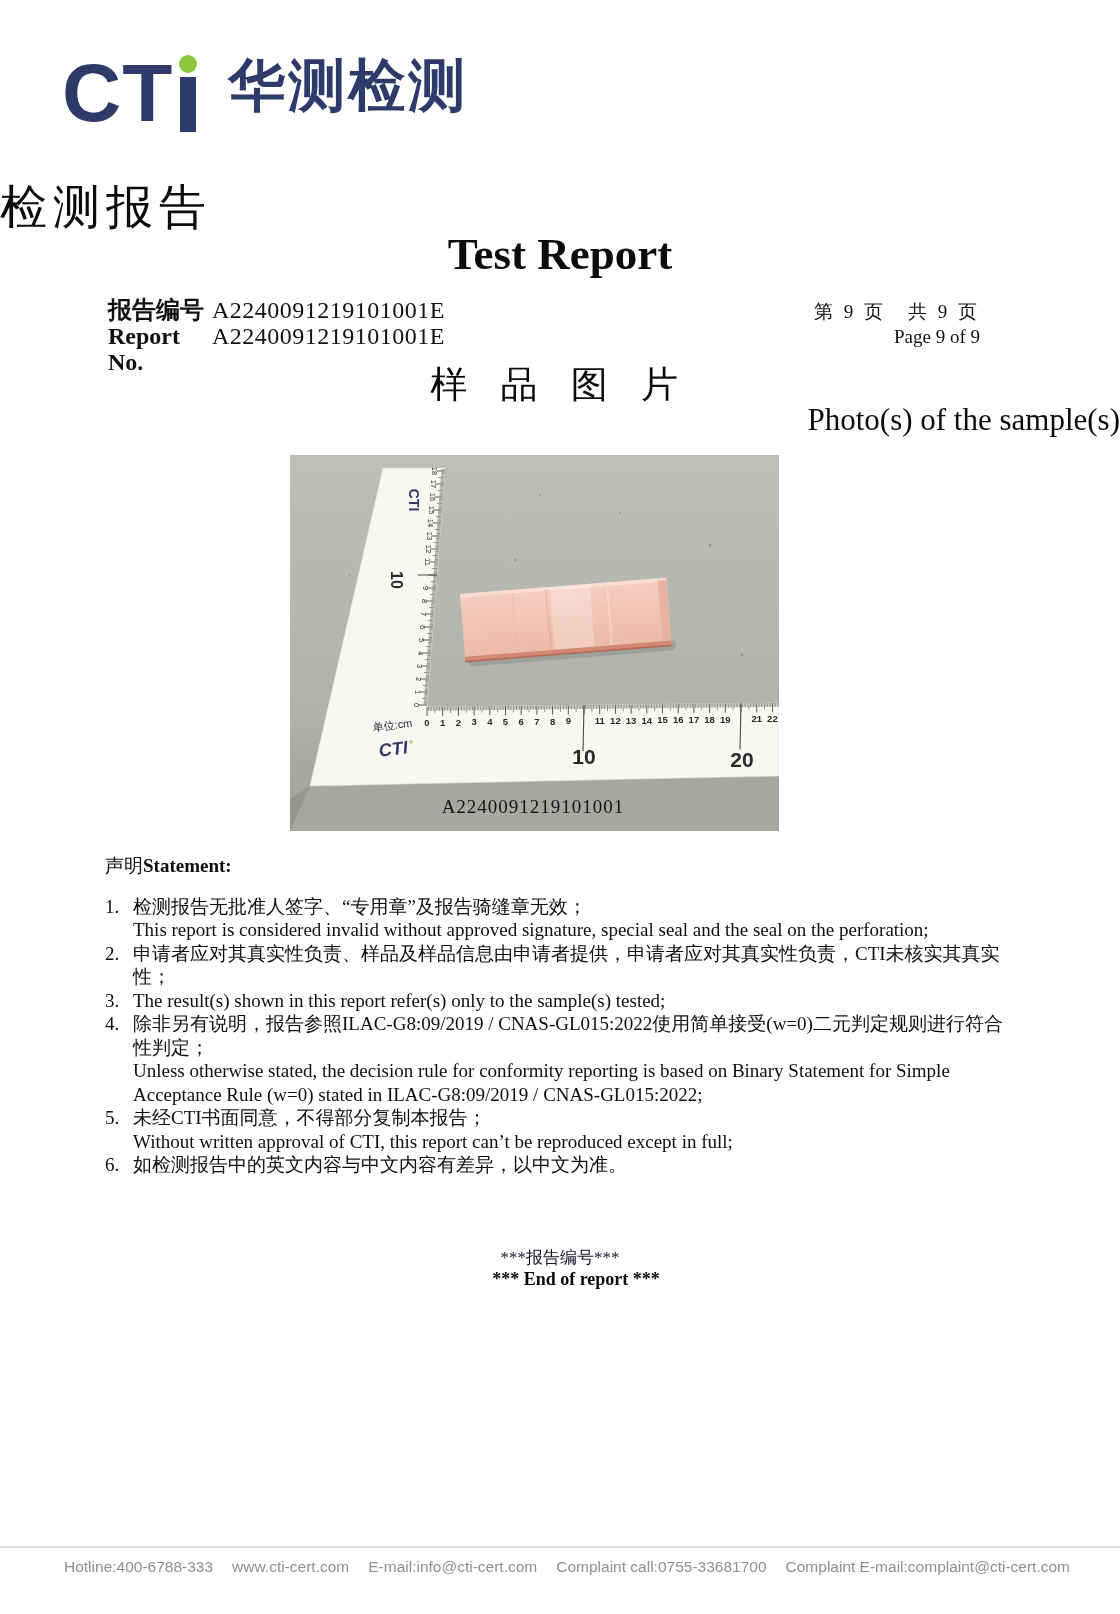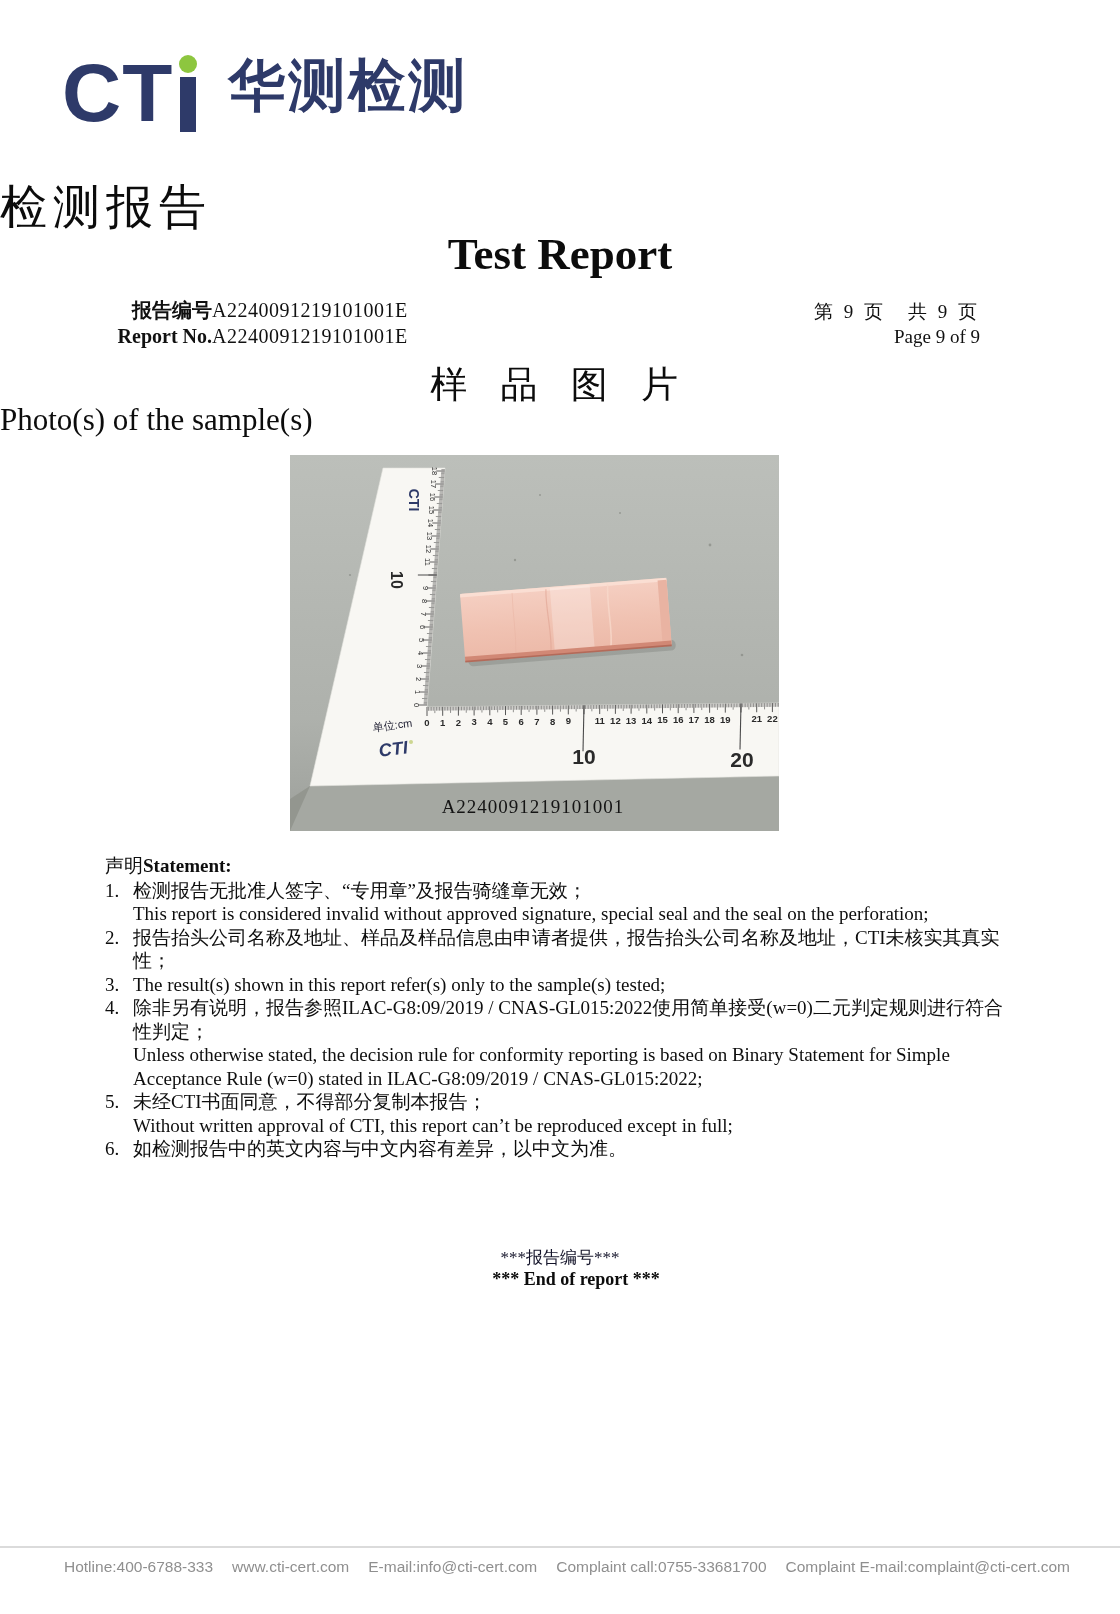--- a/index.html
+++ b/index.html
@@ -16,40 +16,40 @@
   .logo-cn{font-family:"Liberation Sans","DejaVu Sans",sans-serif;font-weight:700;
            font-size:57px;line-height:60px;color:#2e3a69;margin-left:32px;letter-spacing:3px;margin-bottom:0px;}
 
   
   .title-cn{position:absolute;top:176px;left:0;width:100%;text-align:left;
             font-size:47px;font-weight:400;letter-spacing:6px;color:#0c0c0c;}
   .title-en{position:absolute;top:228px;left:0;width:100%;text-align:center;
             font-size:45px;font-weight:700;color:#0c0c0c;}
 
   
-  .meta-left{position:absolute;left:108px;top:297px;font-size:20px;line-height:26px;text-align:right;}
+  .meta-left{position:absolute;left:108px;top:297px;font-size:24px;line-height:26px;}
   .meta-row{display:flex;}
   .meta-lab{width:104px;font-weight:700;}
   .meta-val{letter-spacing:0.5px;}
   .meta-right{position:absolute;right:140px;top:299px;text-align:right;font-size:19px;line-height:25px;}
   .page-cn{letter-spacing:3px;}
 
   
   .sec-cn{position:absolute;top:360px;left:0;width:100%;text-align:center;
           font-size:37px;font-weight:500;letter-spacing:12px;color:#0c0c0c;}
-  .sec-en{position:absolute;top:402px;left:0;width:100%;text-align:left;
+  .sec-en{position:absolute;top:402px;left:0;width:100%;text-align:right;
           font-size:31px;color:#0c0c0c;}
 
   
   .photo{position:absolute;left:290px;top:455px;width:489px;height:376px;}
   .photo svg{display:block;}
 
   
   .statement{position:absolute;left:105px;top:854px;width:915px;font-size:19px;line-height:23.5px;color:#0e0e0e;}
-  .stmt-heading{margin-bottom:1px;}
+  .stmt-heading{margin-bottom:17px;}
   .stmt-heading .b{font-weight:700;}
   .stmt-item{display:flex;}
   .stmt-num{width:28px;flex:none;}
   .stmt-body{flex:1;}
 
   
   .end-cn{position:absolute;top:1246px;left:0;width:100%;text-align:center;font-size:17px;color:#14142a;}
   .end-en{position:absolute;top:1269px;left:0;width:100%;text-align:center;font-size:18px;font-weight:600;color:#0c0c0c;margin-left:16px;}
 
   
@@ -613,21 +613,21 @@
   <div class="stmt-item">
     <div class="stmt-num">1.</div>
     <div class="stmt-body">
       <div class="stmt-cn">检测报告无批准人签字、“专用章”及报告骑缝章无效；</div>
       <div class="stmt-en">This report is considered invalid without approved signature, special seal and the seal on the perforation;</div>
     </div>
   </div>
   <div class="stmt-item">
     <div class="stmt-num">2.</div>
     <div class="stmt-body">
-      <div class="stmt-cn">报告抬头公司名称及地址、样品及样品信息由申请者提供，报告抬头公司名称及地址，CTI未核实其真实性；</div>
+      <div class="stmt-cn">申请者应对其真实性负责、样品及样品信息由申请者提供，申请者应对其真实性负责，CTI未核实其真实性；</div>
     </div>
   </div>
   <div class="stmt-item">
     <div class="stmt-num">3.</div>
     <div class="stmt-body">
       <div class="stmt-en">The result(s) shown in this report refer(s) only to the sample(s) tested;</div>
     </div>
   </div>
   <div class="stmt-item">
     <div class="stmt-num">4.</div>

